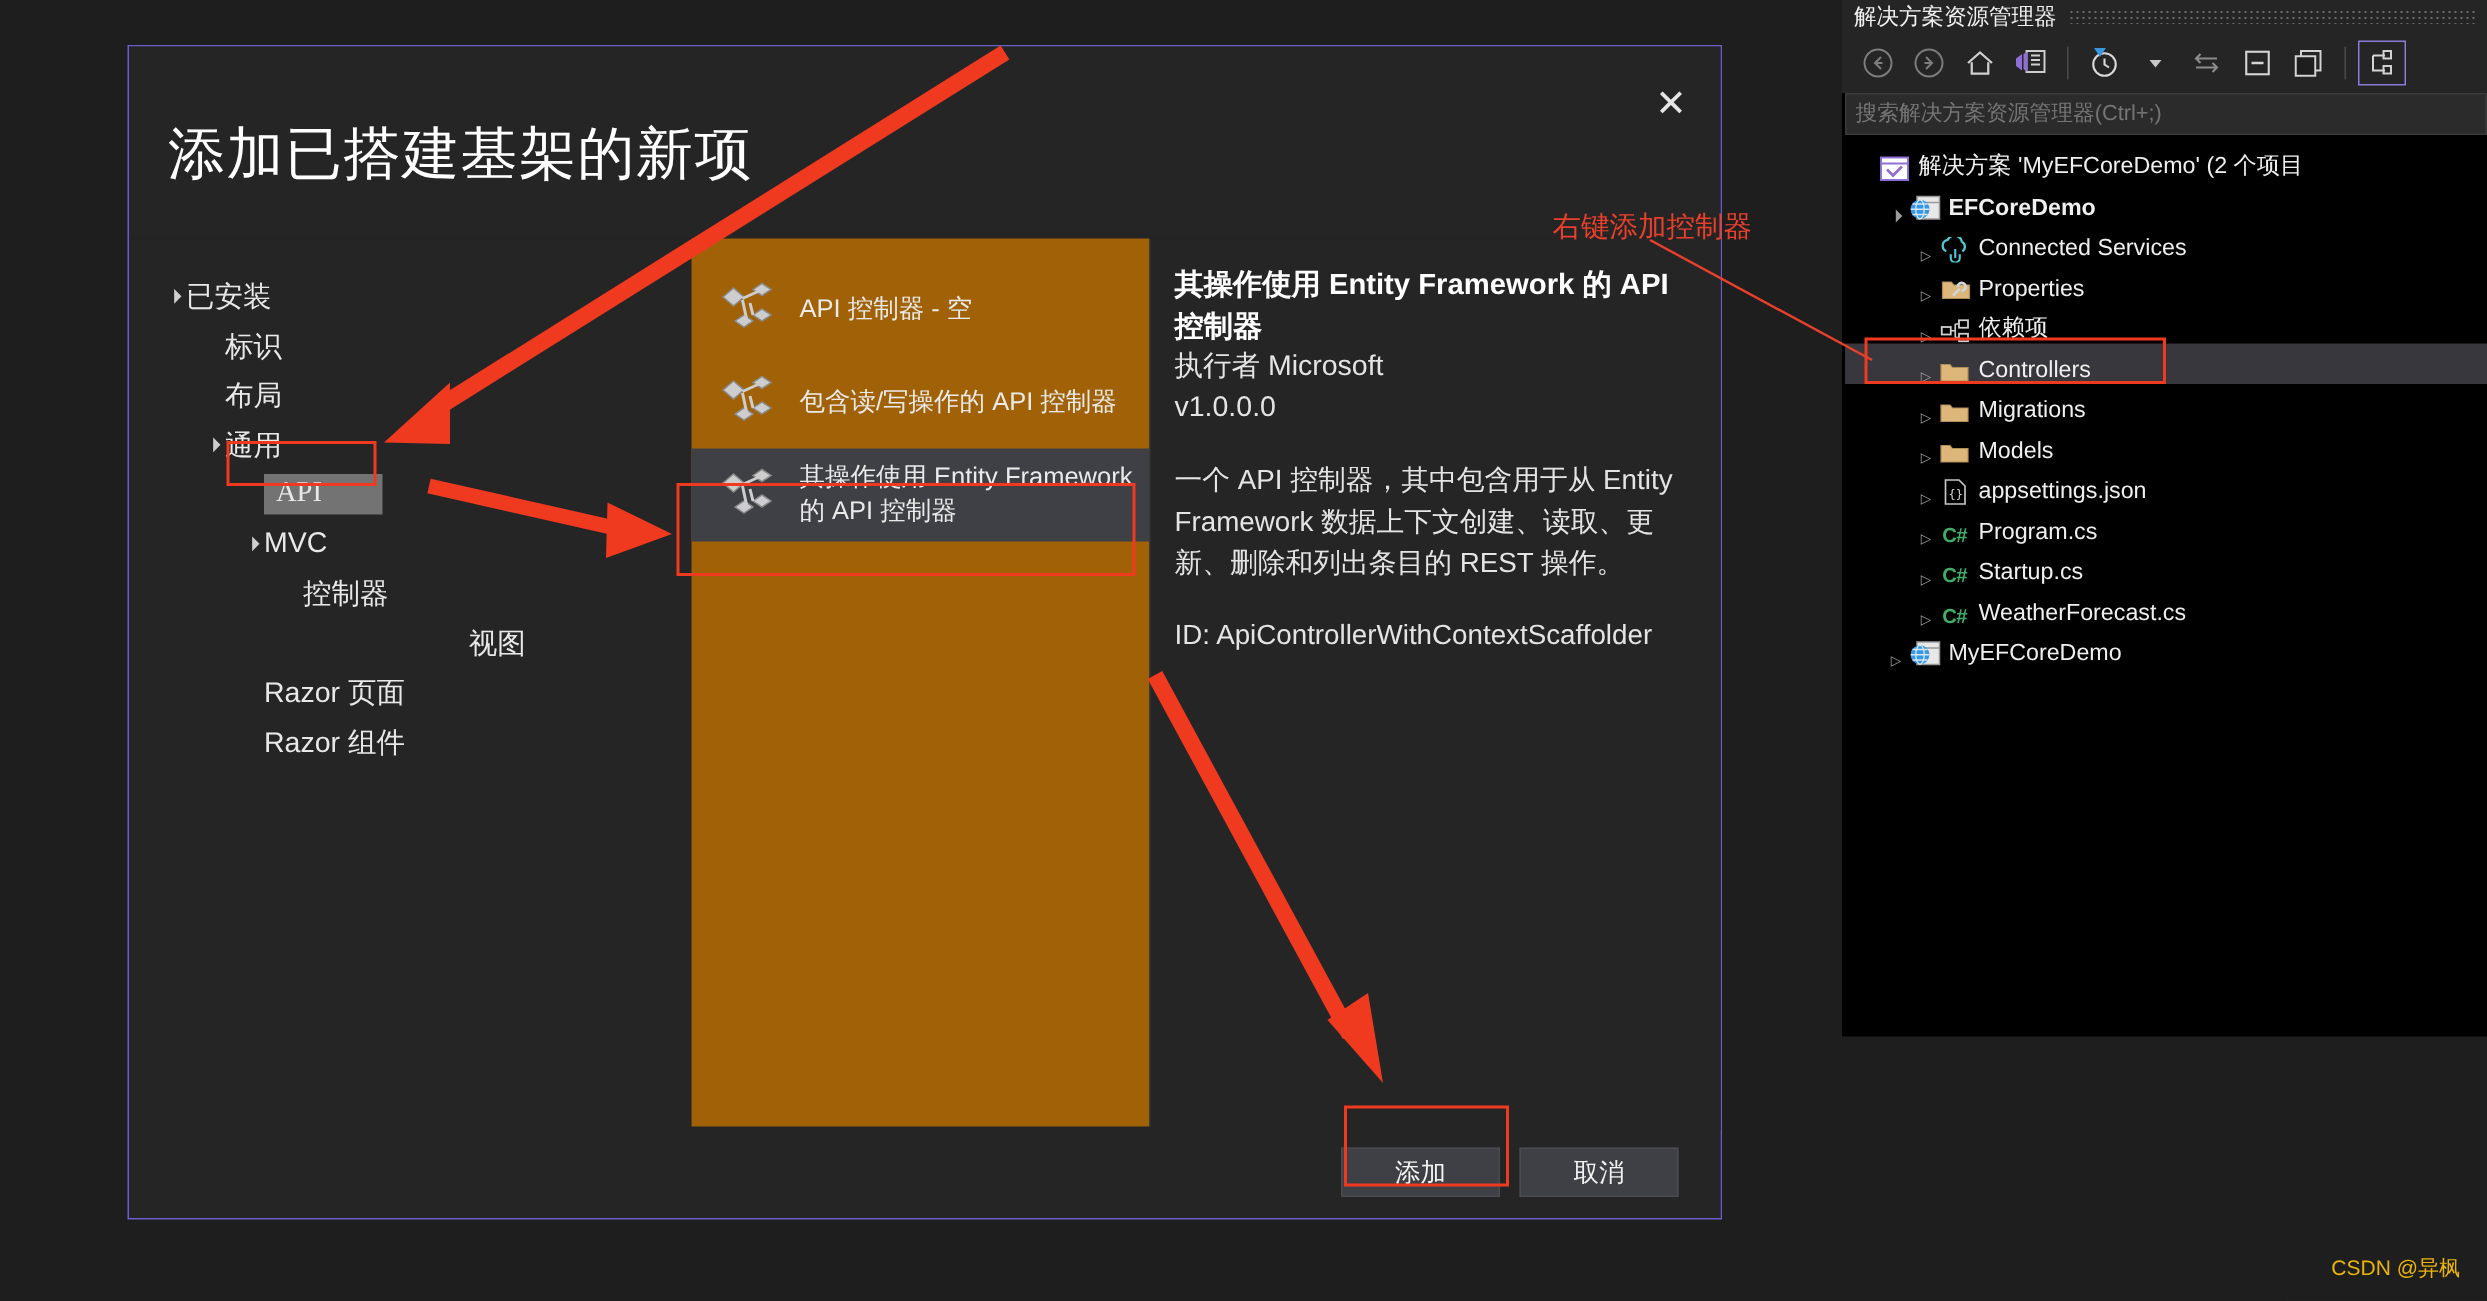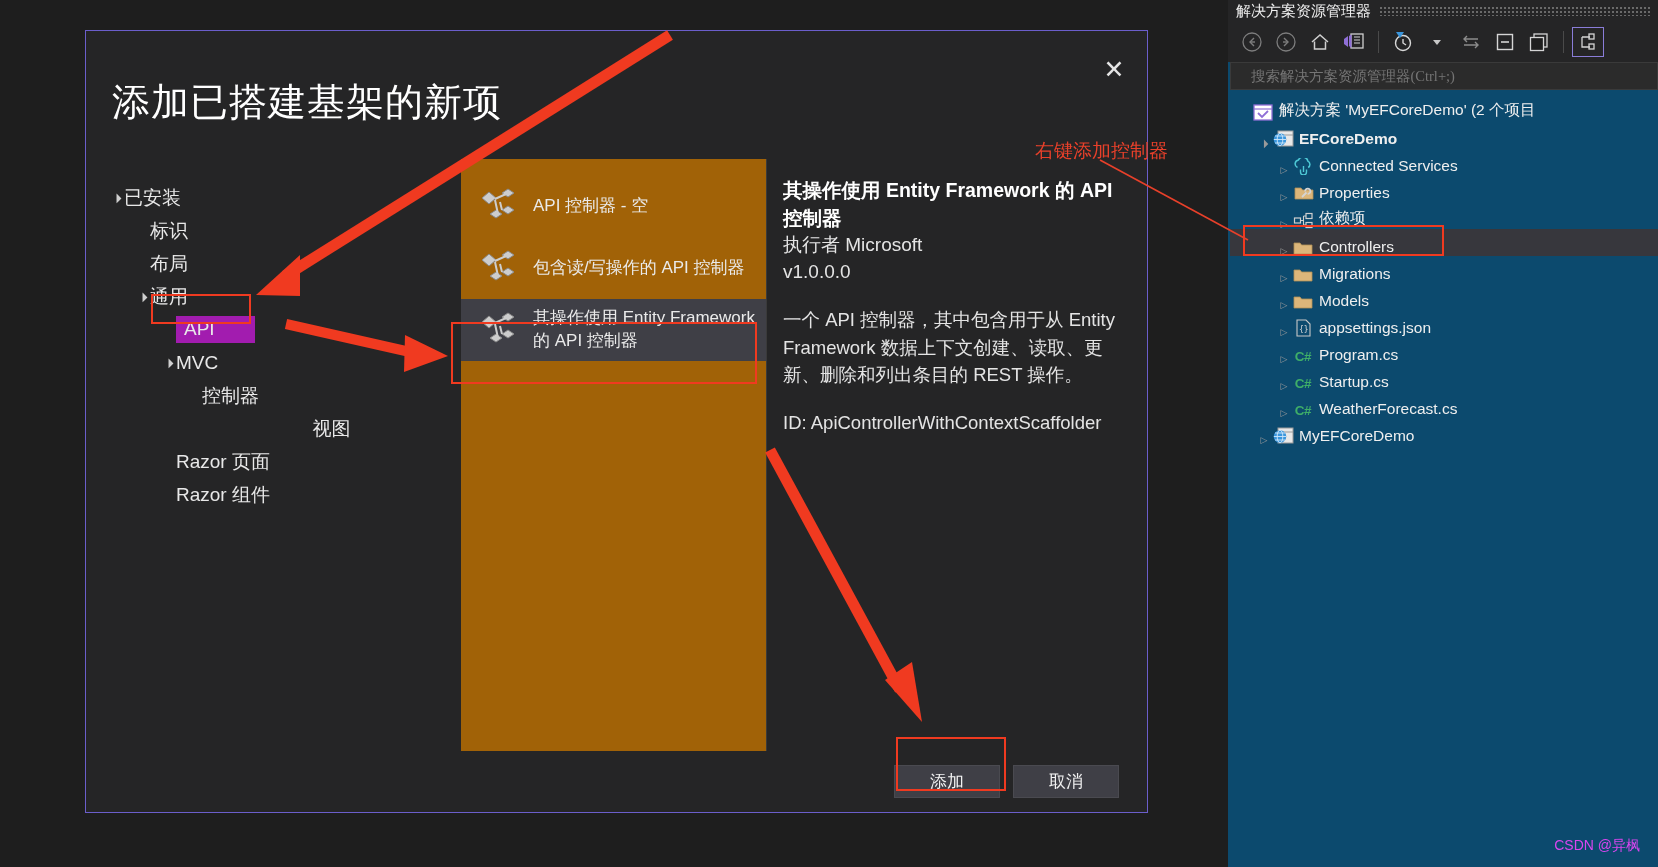--- a/index.html
+++ b/index.html
@@ -7,22 +7,22 @@
     width: 1658px; height: 867px;
     background: #1e1e1e;
     font-family: "Liberation Sans", "DejaVu Sans", sans-serif;
     color: #f0f0f0;
     overflow: hidden;
     position: relative;
   }
 
   
   #solution-explorer {
-    position: absolute; left: 1228px; top: 0; width: 430px; height: 867px;
-    background: #0c4a6e;
+    position: absolute; left: 1228px; top: 0; width: 430px; height: 691px;
+    background: #000000;
   }
   #se-titlebar {
     position: absolute; left: 0; top: 0; width: 430px; height: 22px;
     background: #252526;
     display: flex; align-items: center; padding-left: 8px;
   }
   #se-title { font-size: 15px; color: #f0f0f0; white-space: nowrap; }
   .se-dots {
     flex: 1; height: 10px; margin-left: 8px; margin-right: 6px;
     background-image: radial-gradient(#6a6a6a 1px, transparent 1px);
@@ -35,21 +35,21 @@
   }
   .tb-btn {
     width: 32px; height: 30px; display: flex; align-items: center; justify-content: center;
     position: relative;
   }
   .tb-sep { width: 1px; height: 22px; background: #4a4a4a; margin: 0 6px; }
   .tb-btn.active { border: 1.5px solid #8a7dd8; }
   #se-search {
     position: absolute; left: 2px; top: 62px; width: 428px; height: 28px;
     background: #2b2b2b; border: 1px solid #3a3a3a;
-    display: flex; align-items: center; padding-left: 20px; font-family: Liberation Serif, serif;
+    display: flex; align-items: center; padding-left: 6px;
   }
   #se-search-input { font-size: 14.5px; color: #b4b4b4; background: transparent; border: none; outline: none; width: 100%; font-family: inherit; }
   #se-tree { position: absolute; left: 2px; top: 94px; width: 428px; }
   .se-row {
     height: 27px; display: flex; align-items: flex-end; font-size: 15.5px;
     color: #efefef; white-space: nowrap; position: relative;
   }
   .se-row.selected { background: #37373d; }
   .se-row .twisty {
     width: 16px; flex: 0 0 16px; text-align: center;
@@ -85,21 +85,21 @@
   }
   
   #category-tree {
     width: 375px; background: #252526; padding-top: 22px; flex: 0 0 375px;
   }
   .cat-row {
     height: 33px; display: flex; align-items: center; font-size: 19px; color: #e8e8e8;
     position: relative;
   }
   .cat-row .ctw { width: 16px; flex: 0 0 16px; color: #cfcfcf; font-size: 9px; text-align: center; }
-  .cat-row.selected-api .cat-lbl { background: #a21caf; padding: 2px 40px 3px 8px; }
+  .cat-row.selected-api .cat-lbl { background: #737373; padding: 2px 40px 3px 8px; font-family: Liberation Serif, serif; }
   
   #template-list {
     width: 305px; flex: 0 0 305px; background: #a16207; padding-top: 16px;
     border-right: 0;
   }
   .tpl-row {
     min-height: 62px; display: flex; align-items: center; padding: 6px 10px 6px 14px;
     font-size: 17px; color: #eaeaea; line-height: 1.35;
   }
   .tpl-row.selected { background: #3f3f46; }
@@ -128,21 +128,21 @@
     font-family: inherit;
   }
 
   
   .red-box { position: absolute; border: 2.5px solid #f03a20; pointer-events: none; }
   #annot-text {
     position: absolute; color: #e8402a; font-size: 19px; white-space: nowrap;
   }
   #arrow-layer { position: absolute; left: 0; top: 0; width: 1658px; height: 867px; pointer-events: none; }
   #watermark {
-    position: absolute; right: 18px; bottom: 12px; color: #d946ef; font-size: 14px;
+    position: absolute; right: 18px; bottom: 12px; color: #eab308; font-size: 14px;
   }
 </style>
 </head>
 <body>
 
 <div id="solution-explorer">
 
   <div id="se-titlebar">
     <span id="se-title">解决方案资源管理器</span>
     <span class="se-dots"></span>

